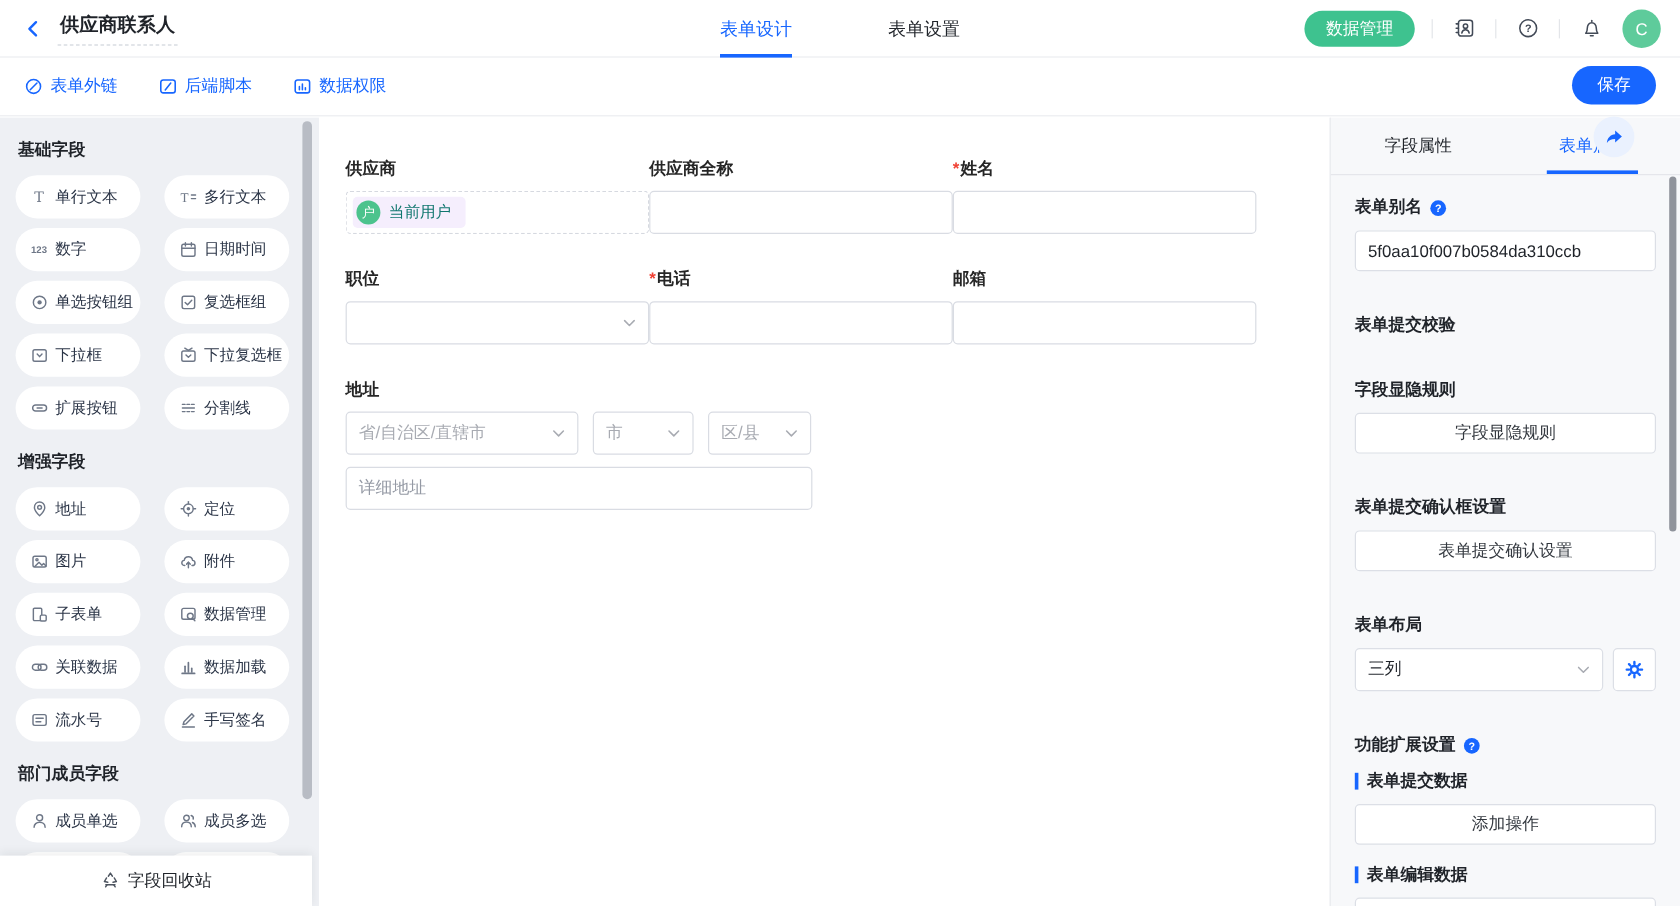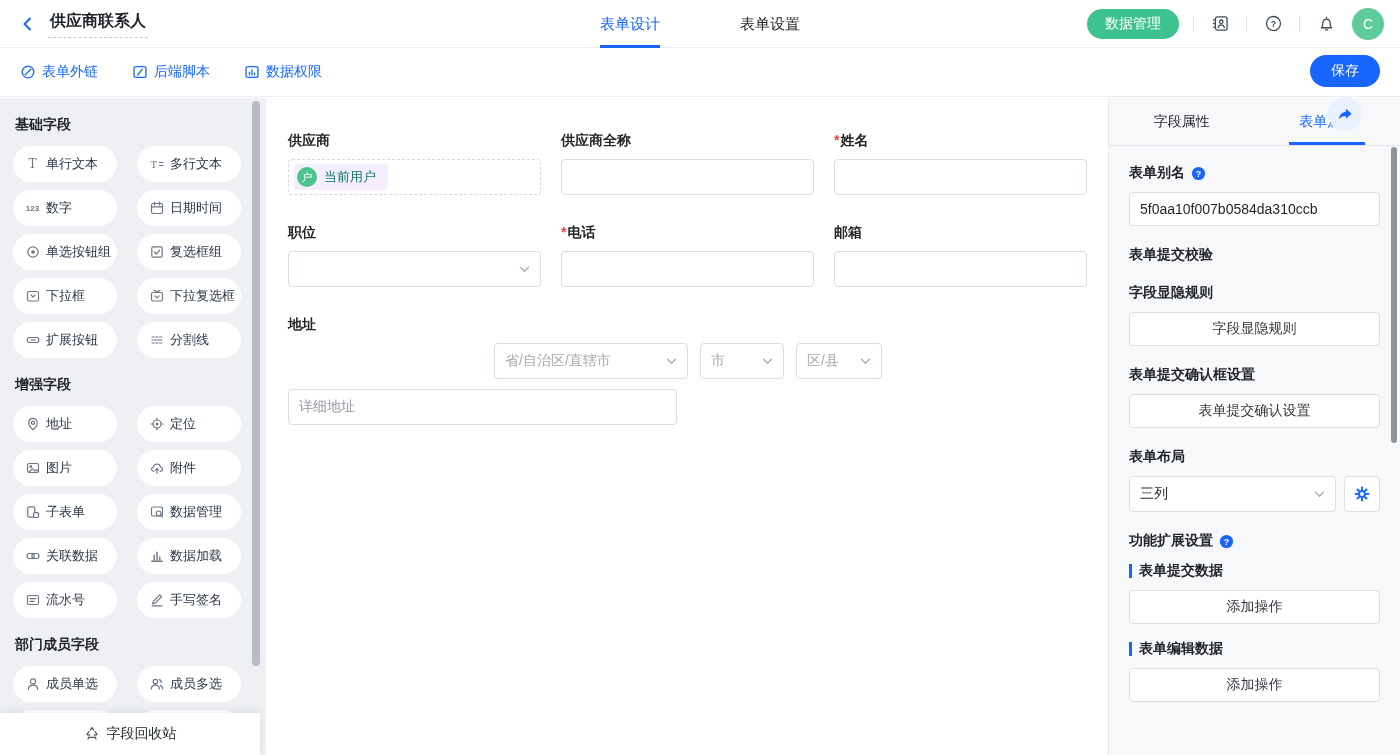--- a/index.html
+++ b/index.html
@@ -51,52 +51,52 @@
   .sb-ic { width:15px; height:15px; display:flex; align-items:center; justify-content:center; flex:none; color:#6e7787; }
   .num-ic { font-size:8px; font-weight:bold; color:#6e7787; letter-spacing:0; }
   .serif-t { font-family:"DejaVu Serif","Liberation Serif",serif; font-size:12px; color:#6e7787; }
   .sb-thumb { position:absolute; top:3px; left:252px; width:8px; height:565px; border-radius:4px; background:#b8bcc4; }
   .sb-footer { position:absolute; left:0; bottom:0; width:260px; height:42px; background:#fff;
     box-shadow:0 -2px 8px rgba(31,35,41,.08); display:flex; align-items:center; justify-content:center;
     gap:7px; font-size:14px; color:#1f2329; cursor:pointer; z-index:5; }
 
   
   .canvas { flex:1; background:#fff; padding:34px 20px 0 22px; position:relative; overflow:hidden; }
-  .f-row { display:flex; gap:20px; margin-bottom:29px; }
+  .f-row { display:flex; margin-bottom:29px; }
   .f-field { width:253px; }
   .f-label { font-size:14px; font-weight:bold; color:#262626; margin-bottom:9px; display:flex; gap:1px; }
   .req { color:#f04134; font-weight:bold; }
   .f-input { height:36px; border:1px solid #d9dce3; border-radius:4px; background:#fff; width:100%; }
   .f-dashed { height:36px; border:1px dashed #d6d9e0; border-radius:4px; display:flex; align-items:center; padding-left:5px; }
   .user-tag { height:26px; background:#f5eefd; border-radius:4px; display:flex; align-items:center; gap:7px; padding:0 12px 0 3px; }
   .user-tag .tag-av { width:20px; height:20px; border-radius:50%; background:#4cc38d; color:#fff;
     font-size:11px; display:flex; align-items:center; justify-content:center; }
   .user-tag .tag-txt { font-size:13px; color:#0f766e; }
   .f-select { height:36px; border:1px solid #d9dce3; border-radius:4px; background:#fff;
     display:flex; align-items:center; justify-content:space-between; padding:0 10px; cursor:pointer; }
   .ph { font-size:14px; color:#a8abb2; }
-  .addr-row { display:flex; gap:12px; margin-bottom:10px;justify-content:center; }
+  .addr-row { display:flex; gap:12px; margin-bottom:10px; }
   .f-textarea { width:389px; height:36px; border:1px solid #d9dce3; border-radius:4px; resize:none;
     padding:8px 10px; font-size:14px; font-family:inherit; color:#1f2329; }
   .f-textarea::placeholder { color:#9499a4; }
 
   
   .rightpanel { width:292px; background:#f7f8fa; border-left:1px solid #e8eaee; position:relative; }
   .p-tabs { height:48px; border-bottom:1px solid #e5e6eb; display:flex; }
   .p-tab { flex:1; display:flex; align-items:center; justify-content:center; position:relative;
     font-size:14px; color:#1f2329; cursor:pointer; }
   .p-tab.active { color:#1766ff; }
   .p-tab.active::after { content:""; position:absolute; left:50%; transform:translateX(-50%);
     bottom:0; width:76px; height:3px; background:#1766ff; }
   .p-body { padding:18px 20px 0 20px; }
   .p-label { font-size:14px; font-weight:bold; color:#1f2329; margin-bottom:10px;
     display:flex; align-items:center; gap:6px; }
   .p-input { width:100%; height:34px; border:1px solid #dcdfe6; border-radius:4px; background:#fff;
     padding:0 10px; font-size:14px; color:#1f2329; font-family:inherit; }
-  .p-sec { margin-bottom:20px; }
+  .p-sec { margin-bottom:36px; }
   .p-btn { width:100%; height:34px; background:#fff; border:1px solid #dcdfe6; border-radius:4px;
     font-size:14px; color:#33383f; display:flex; align-items:center; justify-content:center; cursor:pointer; }
   .layout-row { display:flex; gap:8px; }
   .layout-select { width:208px; height:36px; background:#fff; border:1px solid #dcdfe6; border-radius:4px;
     display:flex; align-items:center; justify-content:space-between; padding:0 10px; cursor:pointer; }
   .layout-select .val { font-size:14px; color:#1f2329; }
   .gear-btn { width:36px; height:36px; background:#fff; border:1px solid #dcdfe6; border-radius:4px;
     display:flex; align-items:center; justify-content:center; cursor:pointer; }
   .sub-head { display:flex; align-items:center; gap:7px; font-size:14px; font-weight:bold;
     color:#1f2329; margin-bottom:10px; }

